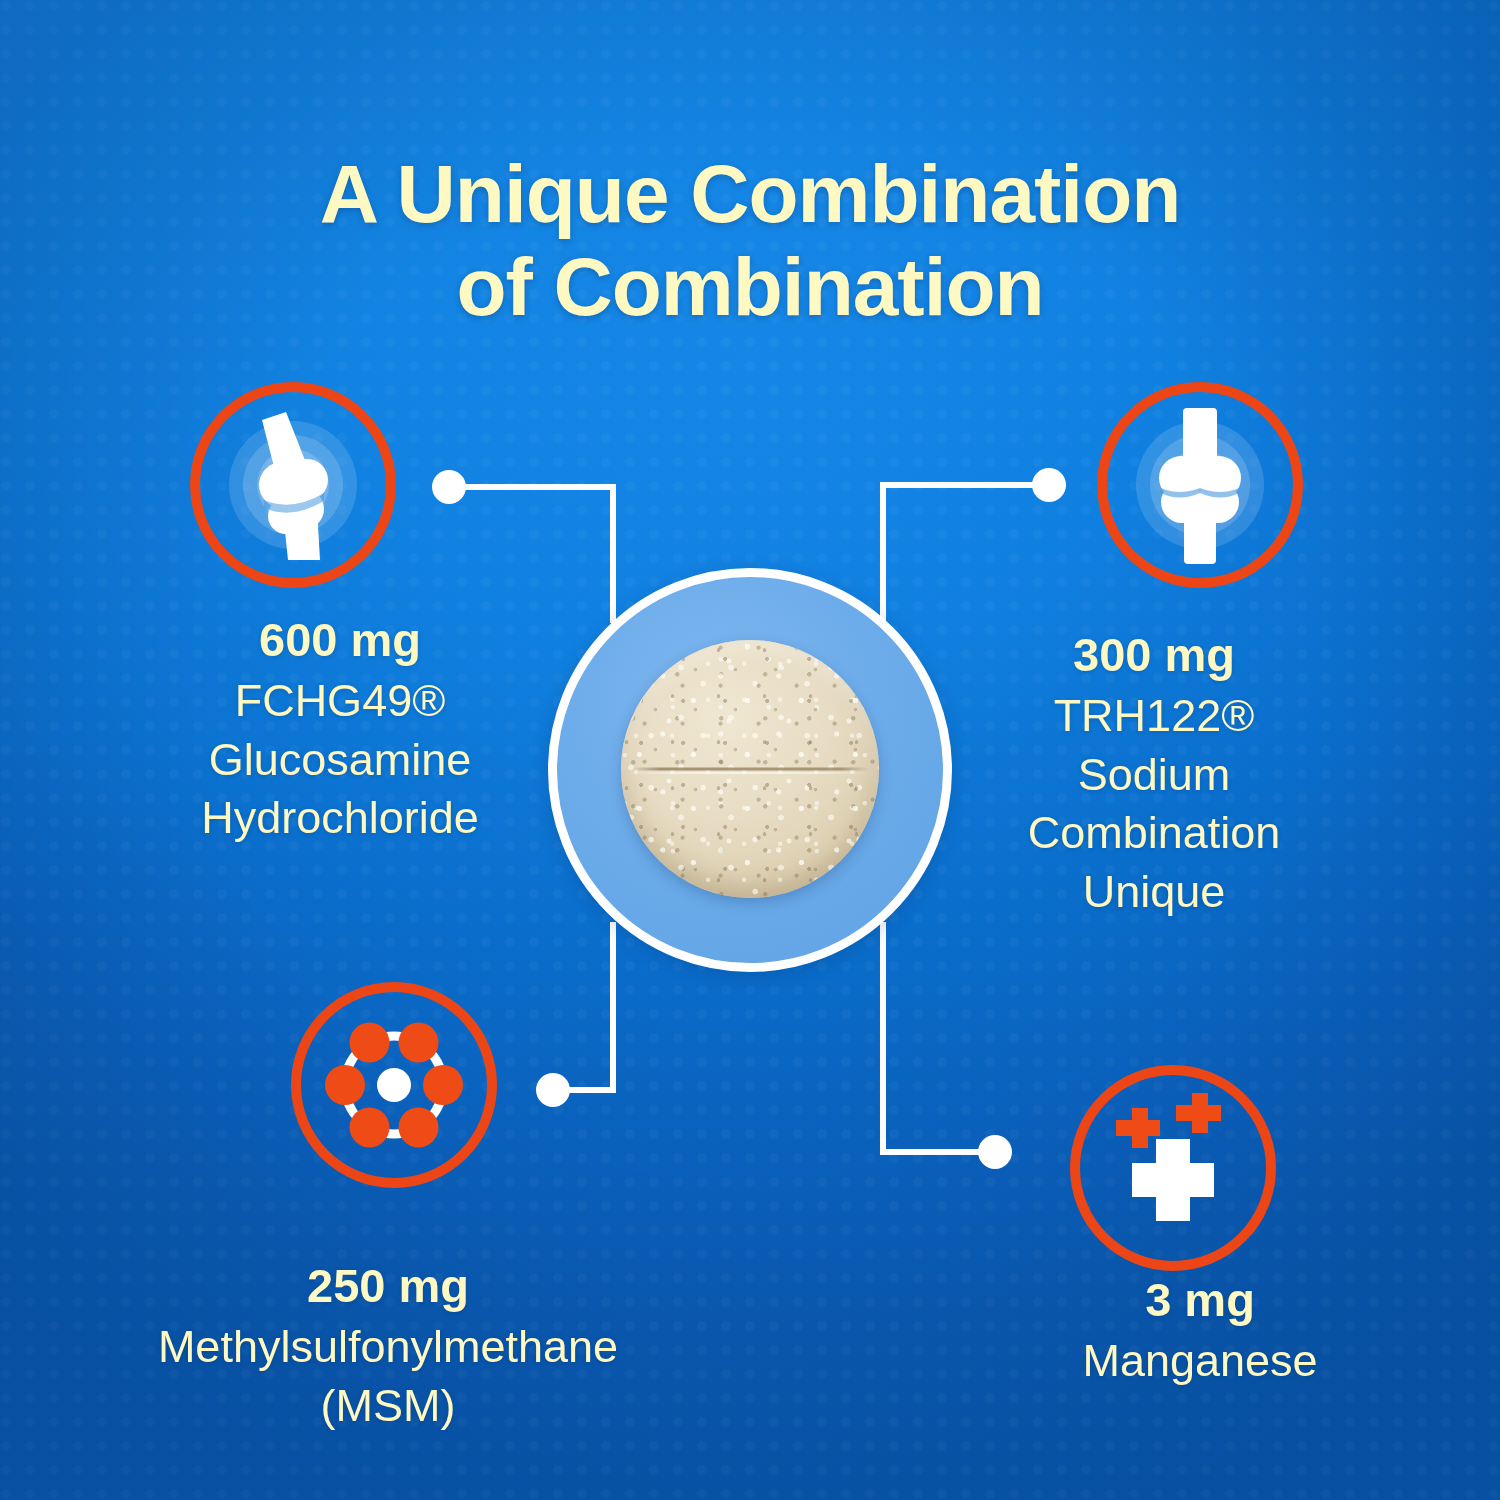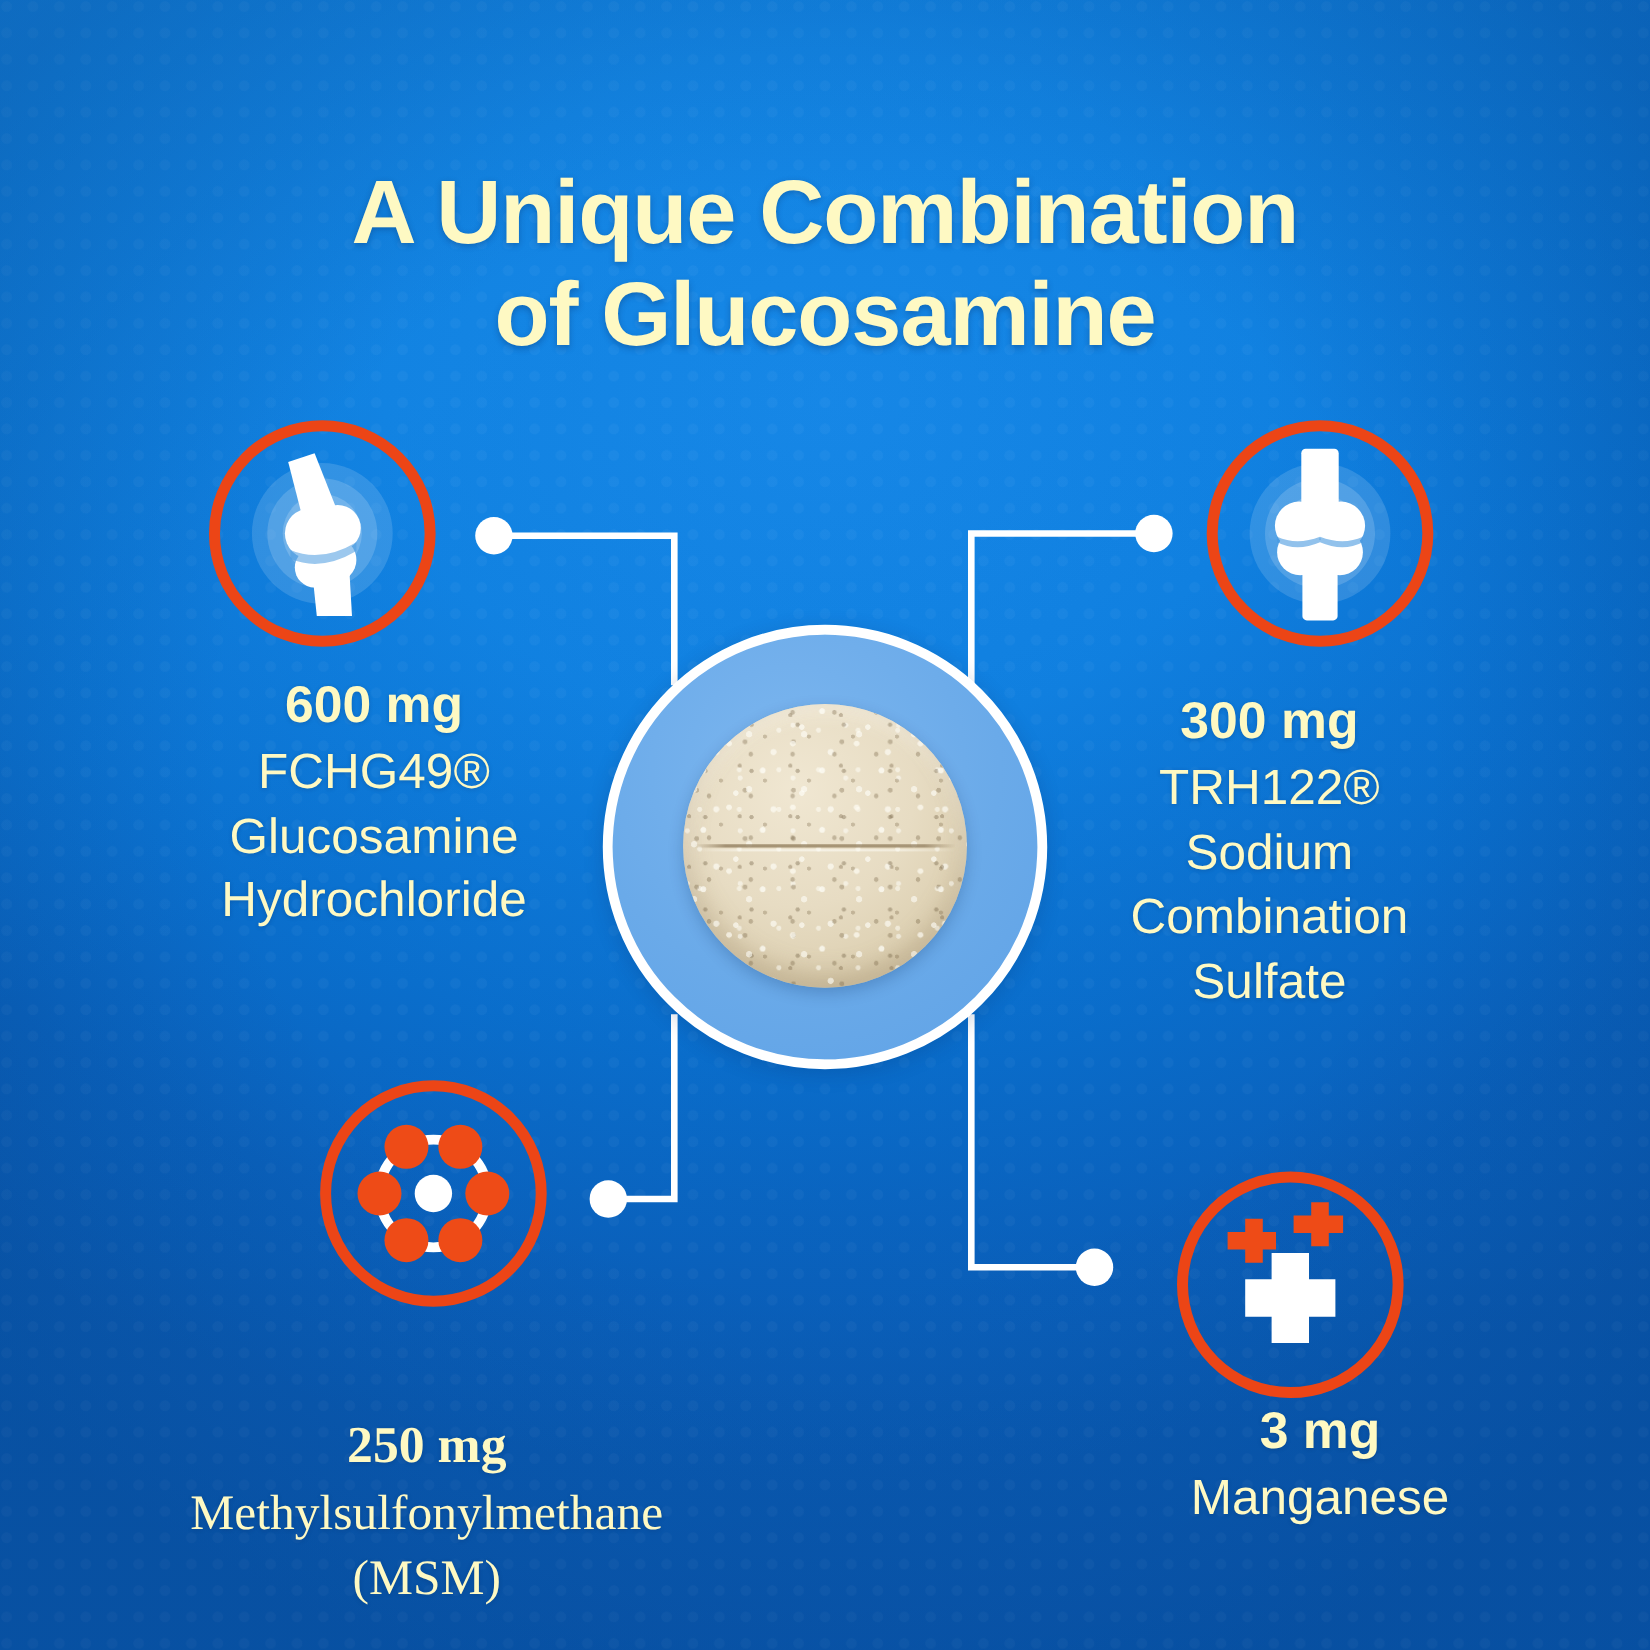--- a/index.html
+++ b/index.html
@@ -159,36 +159,36 @@
     margin-bottom: 2px;
   }
   .label .name {
     display: block;
     font-size: 45px;
     font-weight: normal;
     line-height: 1.30;
   }
   #label-gluco     { left: 40px;   top: 610px;  width: 600px; }
   #label-chondro   { left: 884px;  top: 625px;  width: 540px; }
-  #label-msm       { left: 38px;   top: 1284px; width: 700px; font-family: Liberation Serif, serif; }
+  #label-msm       { left: 38px;   top: 1256px; width: 700px; }
   #label-manganese { left: 940px;  top: 1270px; width: 520px; }
 </style>
 </head>
 <body>
 
 <div id="infographic">
 
   <div class="bg-gradient"></div>
   <div class="bg-gradient2"></div>
   <div class="bg-texture"></div>
   <div class="bg-vignette"></div>
 
   <h1 class="title">
     <span class="l1">A Unique Combination</span>
-    <span class="l2">of Glucosamine</span>
+    <span class="l2">of Combination</span>
   </h1>
 
   <svg class="connectors" width="1500" height="1500" viewBox="0 0 1500 1500">
     <g stroke="#ffffff" stroke-width="6" fill="none" stroke-linecap="square">
 
       <path d="M 452 487 L 613 487 L 613 620"></path>
 
       <path d="M 613 925 L 613 1090 L 557 1090"></path>
 
       <path d="M 883 620 L 883 485 L 1046 485"></path>
@@ -289,21 +289,21 @@
     <span class="name">FCHG49®</span>
     <span class="name">Glucosamine</span>
     <span class="name">Hydrochloride</span>
   </div>
 
   <div class="label" id="label-chondro">
     <span class="dose">300 mg</span>
     <span class="name">TRH122®</span>
     <span class="name">Sodium</span>
     <span class="name">Combination</span>
-    <span class="name">Sulfate</span>
+    <span class="name">Unique</span>
   </div>
 
   <div class="label" id="label-msm">
     <span class="dose">250 mg</span>
     <span class="name">Methylsulfonylmethane</span>
     <span class="name">(MSM)</span>
   </div>
 
   <div class="label" id="label-manganese">
     <span class="dose">3 mg</span>

